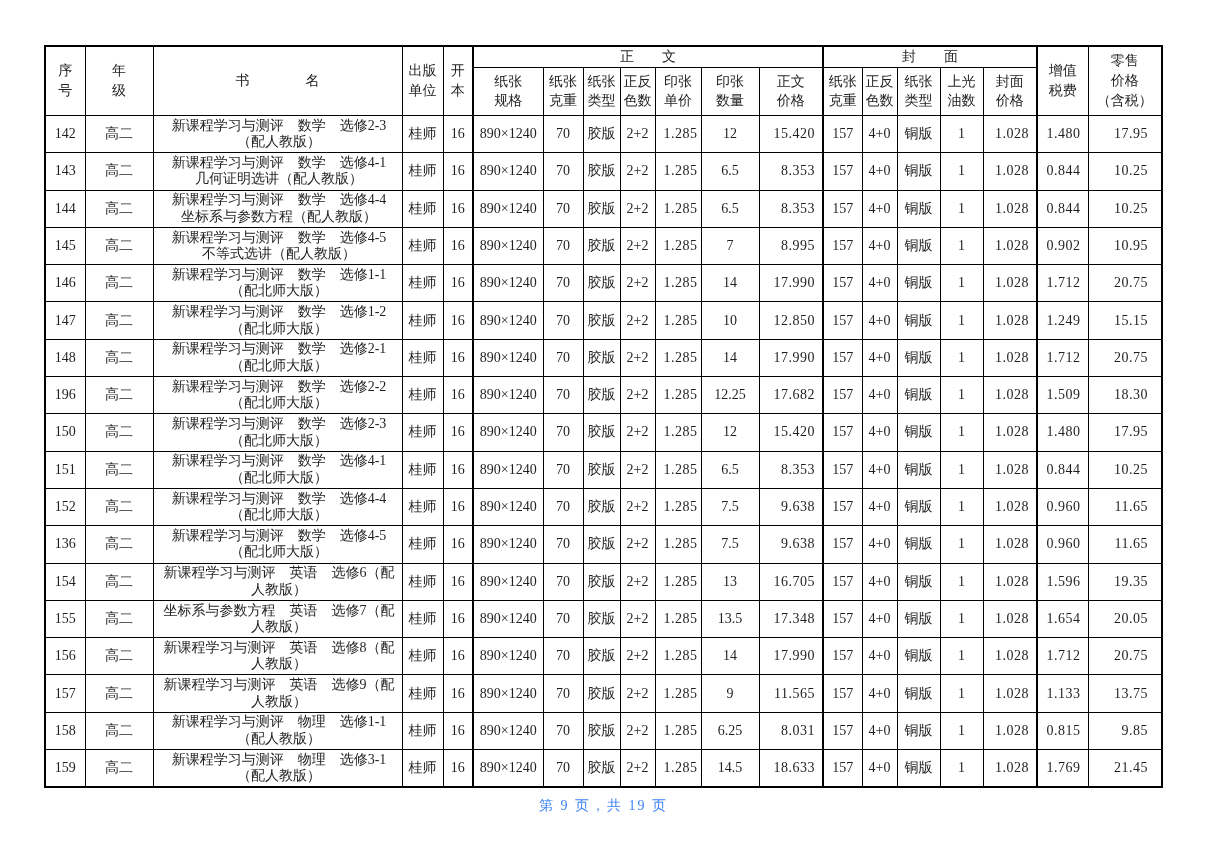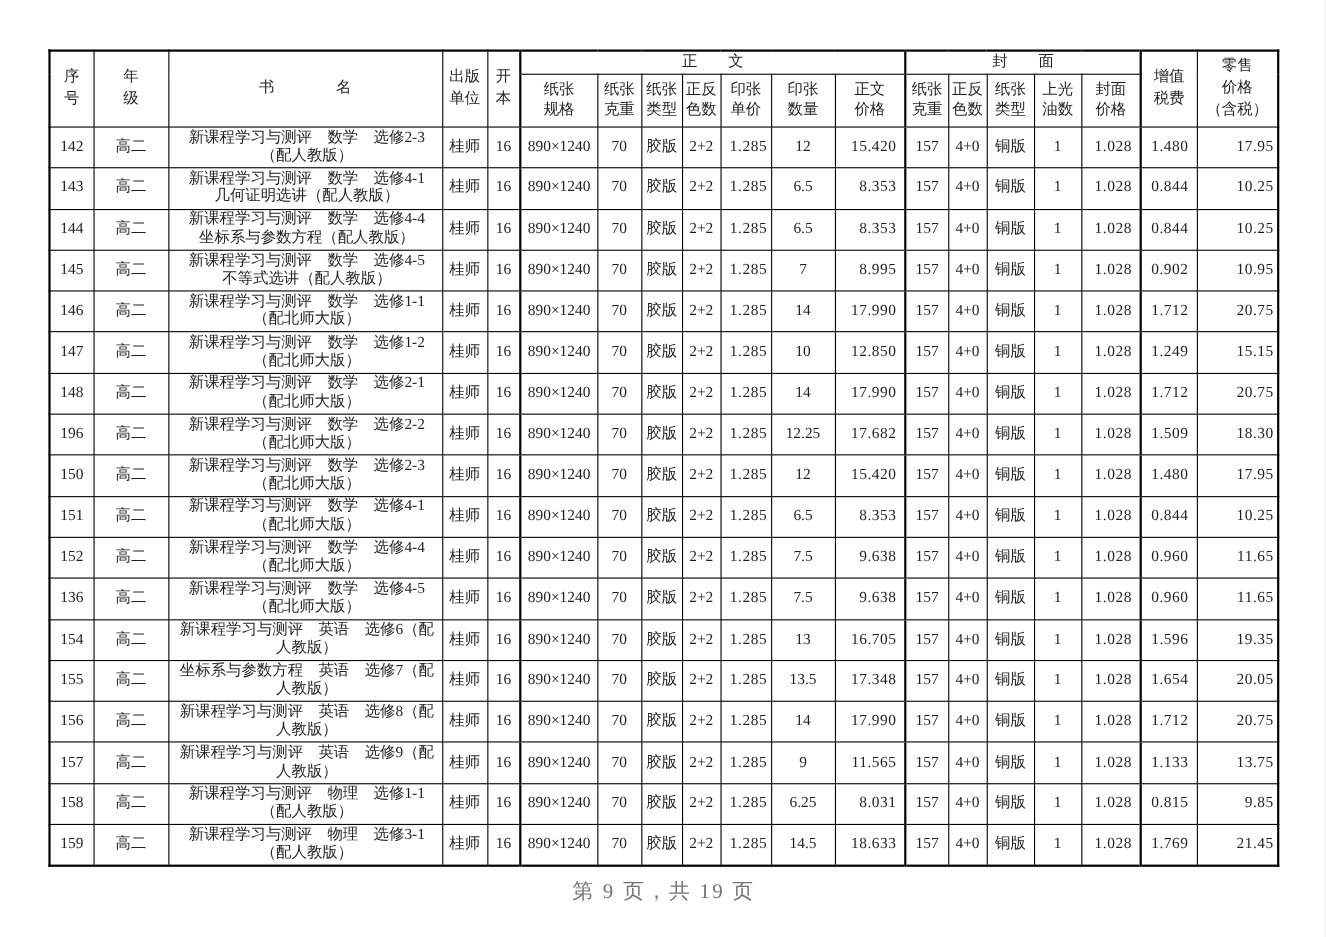--- a/index.html
+++ b/index.html
@@ -36,31 +36,31 @@
   .price-table thead tr.sub-row th { height: 47px; }
   .price-table tbody td { height: 36.3px; }
   .price-table td.c-name {
     text-align: center;
     padding-left: 5px;
     padding-right: 2px;
     line-height: 16.5px;
   }
   .price-table td.num { text-align: right; padding-right: 7px; letter-spacing: 0.5px; }
   .price-table td.col-sheet-price { padding-right: 3px; }
-  .price-table td.col-retail { padding-right: 3px; text-align: right; }
+  .price-table td.col-retail { padding-right: 13px; text-align: right; }
   .price-table .gl { border-left-width: 2px; }
   .footer-pagenum {
     position: absolute;
     left: 44px;
     width: 1119px;
     top: 797px;
     text-align: center;
-    font-size: 19px;
+    font-size: 14px;
     letter-spacing: 2px;
-    color: #737373;
+    color: #3b82f6;
   }
 </style>
 </head>
 <body>
 
 <div class="page">
 
   <table class="price-table">
     <colgroup>
       <col style="width:40px">

